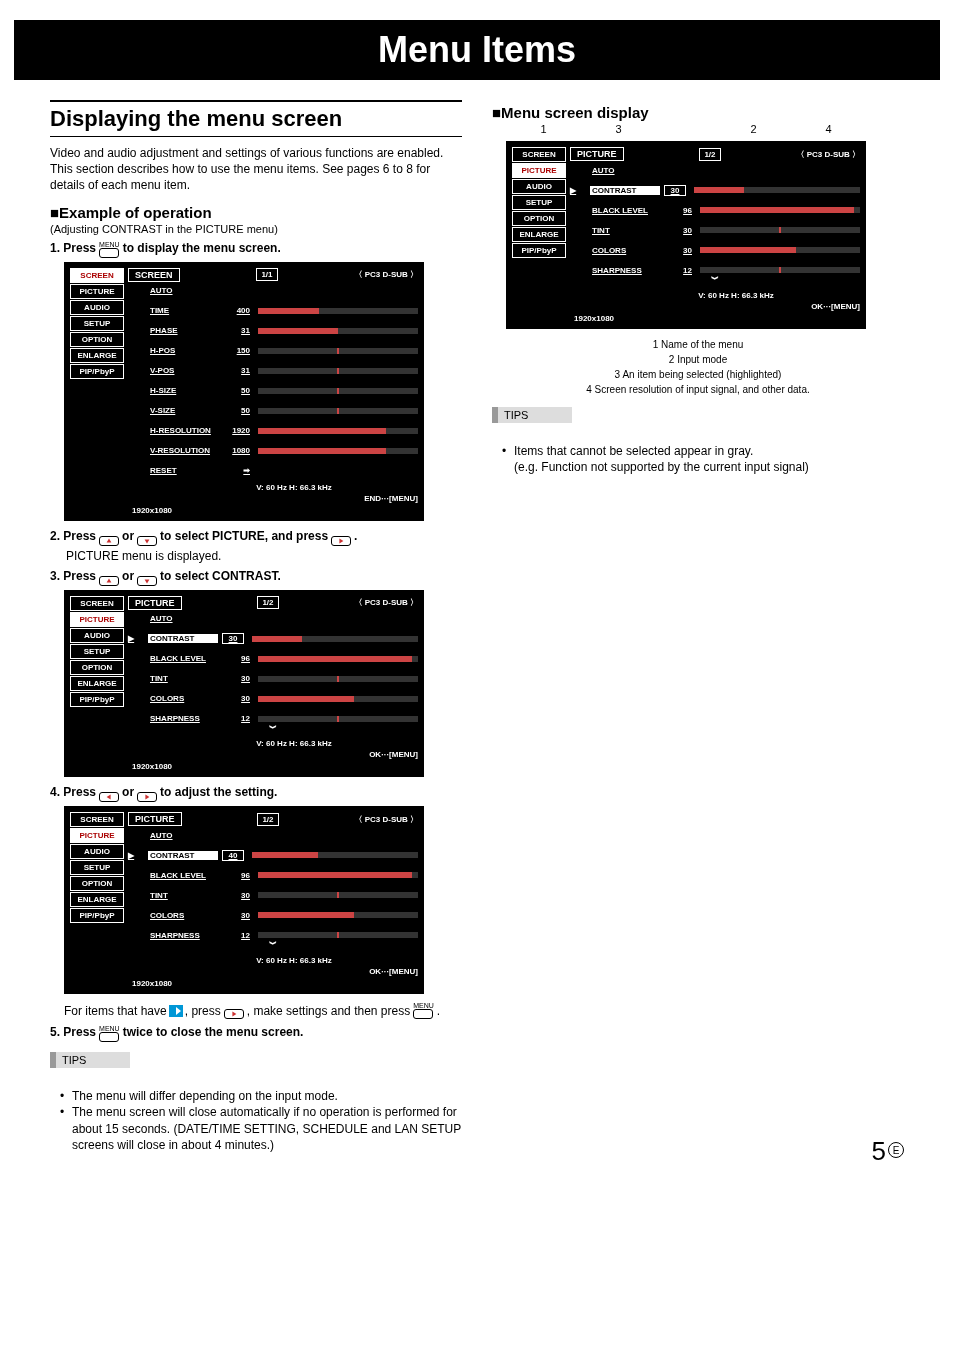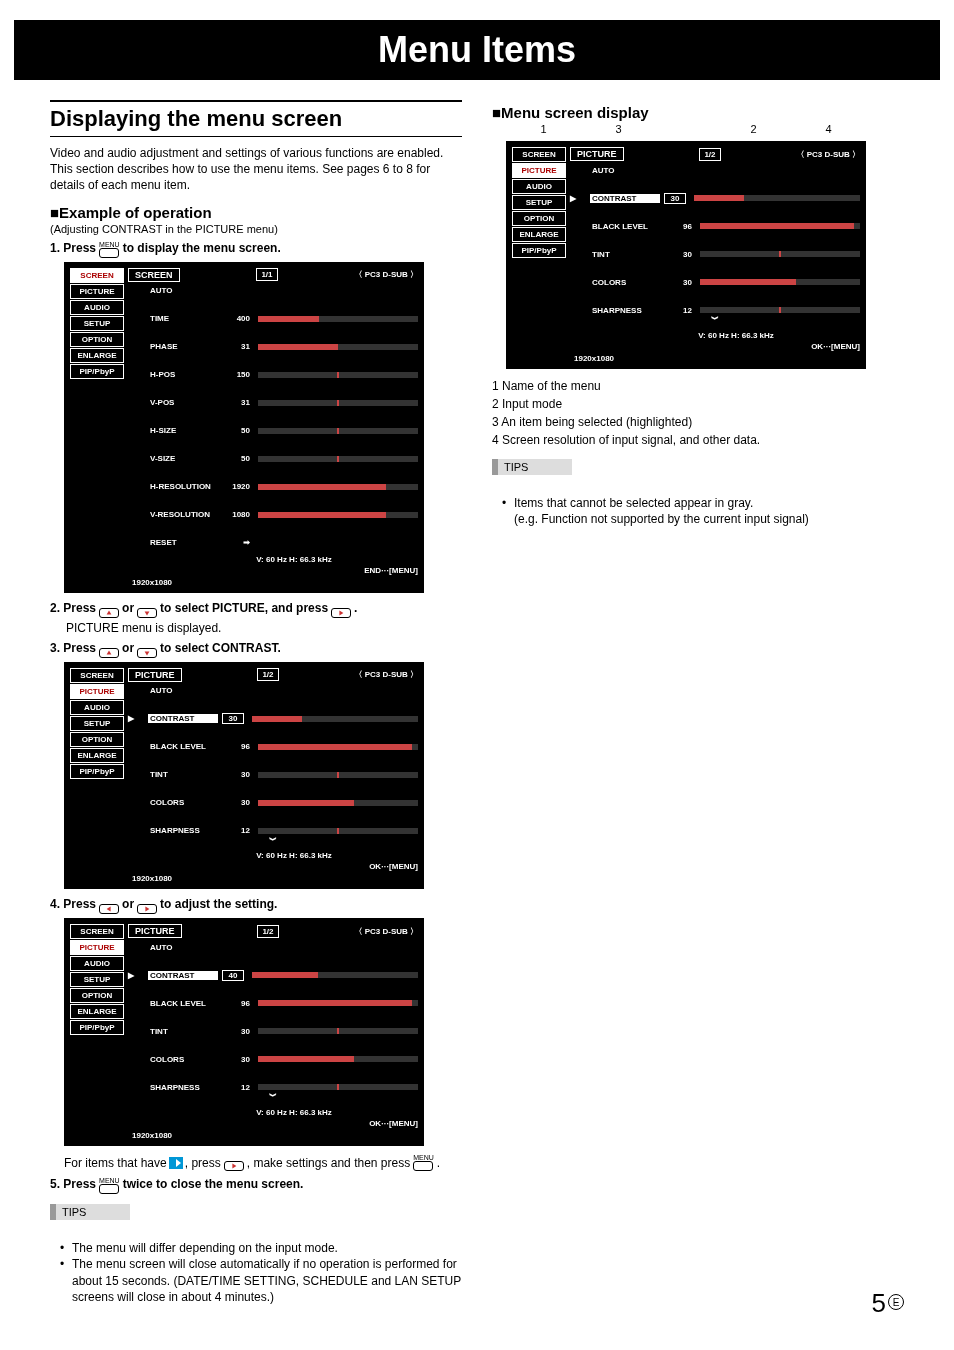--- a/index.html
+++ b/index.html
@@ -25,21 +25,21 @@
   .osd-inner { display: flex; gap: 4px; justify-content: space-between; }
   .osd-side { display: flex; flex-direction: column; gap: 1px; }
   .side-tab { border: 1px solid #fff; padding: 2px 4px; font-size: 8px; min-width:54px; text-align:center;}
   .side-tab.active { background: #fff; color: #a00; }
   .osd-main { flex: 1; position: relative; }
   .osd-top-row { display: flex; align-items: center; gap: 4px; margin-bottom: 3px;}
   .osd-title-box { border: 1px solid #fff; padding: 1px 6px; font-size: 9px;}
   .osd-page { border: 1px solid #fff; padding: 1px 4px; font-size: 8px;}
   .osd-input { font-size: 8px; margin-left:auto;}
   .osd-input::before{content:"〈 ";} .osd-input::after{content:" 〉";}
-  .osd-rows { display: flex; flex-direction: column; gap: 16px; }
+  .osd-rows { display: flex; flex-direction: column; gap: 8px; text-decoration: underline; }
   .osd-row { display: flex; align-items: center; gap: 4px; height: 12px;}
   .osd-row .lbl { width: 78px; font-size: 8px; padding-left: 10px;}
   .osd-row .val { width: 28px; font-size: 8px; text-align: right;}
   .osd-row .valbox { border:1px solid #fff; padding:0 2px; font-size:8px; width:22px; text-align:center;}
   .osd-row .bar { flex:1; height: 6px; background: #333; position: relative; margin-left:4px;}
   .osd-row .bar-fill { position:absolute; left:0; top:0; bottom:0; background:#c44;}
   .osd-row.eq .bar-fill { left:50%; transform:translateX(-50%); width:2px;}
   .osd-row.sel .lbl { background:#fff; color:#000; padding:0 2px; margin-left:8px; width:70px;}
   .osd-row .ptr { width:8px; font-size:8px;}
   .osd-footer { display:flex; justify-content:space-between; margin-top:6px; font-size:8px; padding: 0 2px;}
@@ -51,21 +51,21 @@
   .rt-arrow-box { display:inline-block; width:14px; height:12px; background:#0097d6; position:relative; vertical-align:middle;}
   .rt-arrow-box::after{content:""; position:absolute; right:2px; top:2px; border-left:5px solid #fff; border-top:4px solid transparent; border-bottom:4px solid transparent;}
 
   .tips-bar { border-left: 6px solid #999; background: #ddd; padding: 2px 6px; font-size: 11px; margin: 10px 0 20px 0; width: 80px;}
   .tips-list { font-size: 12px; line-height: 1.35; }
   .tips-list li { margin-left: 14px; list-style: none; position: relative; padding-left: 8px;}
   .tips-list li::before { content: "•"; position: absolute; left: -4px;}
 
   .callouts { width: 360px; margin: 2px 0 10px 14px;}
   .callout-nums { display:flex; justify-content:space-around; font-size:11px; margin-bottom:-4px;}
-  .legend { font-size:12px; line-height:1.5; margin-top:8px;}
+  .legend { font-size:10px; line-height:1.5; margin-top:8px;text-align:center;}
 
   .page-num { position:absolute; right:50px; bottom:6px; font-size:26px;}
   .page-num .circ { display:inline-block; border:1px solid #000; border-radius:50%; width:16px; height:16px; font-size:10px; text-align:center; line-height:15px; vertical-align:6px; margin-left:2px;}
 </style>
 </head>
 <body>
 
 <div class="page">
   <div class="black-bar">
     <div class="chapter-title">Menu Items</div>

